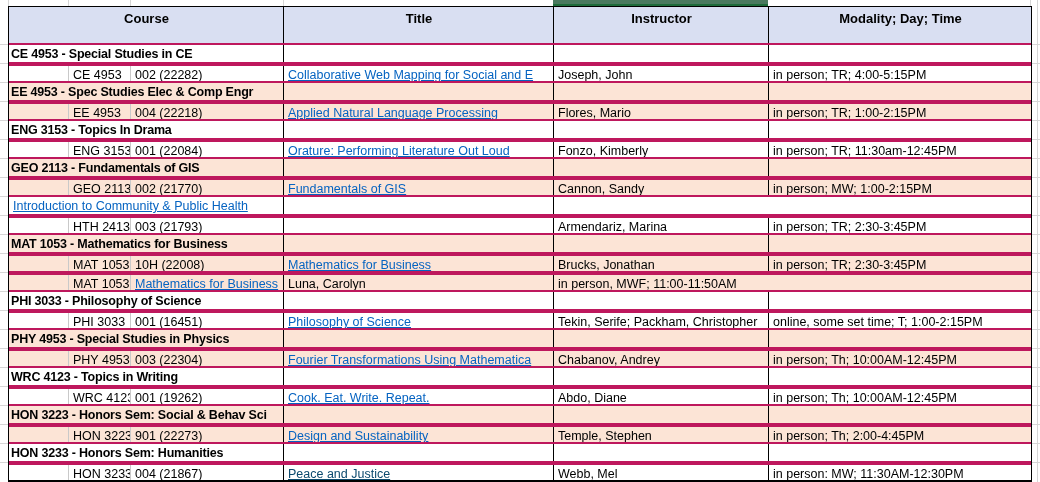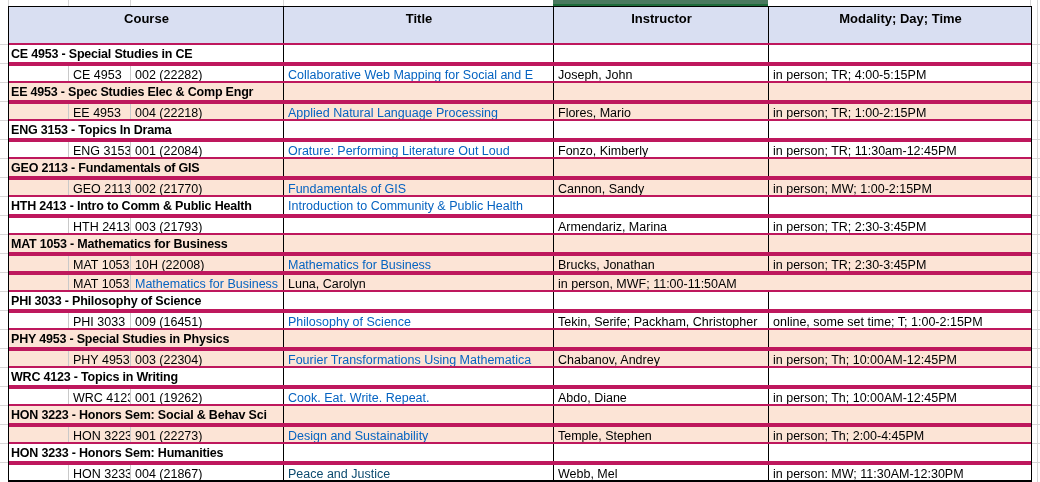--- a/index.html
+++ b/index.html
@@ -36,21 +36,21 @@
   .row.det{grid-template-columns:60px 62px 153px 270px 215px 262px;}
   .row.start{border-top-width:2px;}
   .g-peach{background:#fce4d6;}
   .g-white{background:#ffffff;}
 
   .cell{box-sizing:border-box;overflow:hidden;padding:1px 3px 0 4px;}
   .cell.bR{border-right:1px solid #000;}
   .cell.bSub{border-right:1px solid #c9c9c9;}
   .hdr .cell{background:#d9dff2;font-weight:bold;text-align:center;font-size:13px;padding-top:2px;}
   .grp .course{font-weight:bold;letter-spacing:-0.2px;padding-left:2px;}
-  .lnk{color:#0563c1;cursor:pointer;}
+  .lnk{color:#0563c1;text-decoration:underline;cursor:pointer;}
   .lnk.visited{color:#0c4a6e;}
 
   
   .btick{position:absolute;top:466px;height:14px;width:1px;background:#d6d6d6;}
 </style>
 </head>
 <body>
 
 <div class="sheet">
 
@@ -135,21 +135,20 @@
     <div class="row det g-peach">
       <div class="cell bSub"></div>
       <div class="cell bSub">GEO 2113</div>
       <div class="cell bR">002 (21770)</div>
       <div class="cell bR"><span class="lnk">Fundamentals of GIS</span></div>
       <div class="cell bR">Cannon, Sandy</div>
       <div class="cell">in person; MW; 1:00-2:15PM</div>
     </div>
 
     <div class="row grp g-white start">
-      <div class="cell course bR">HTH 2413 - Intro to Comm &amp; Public Health</div>
       <div class="cell bR"><span class="lnk">Introduction to Community &amp; Public Health</span></div>
       <div class="cell bR"></div>
       <div class="cell"></div>
     </div>
     <div class="row det g-white">
       <div class="cell bSub"></div>
       <div class="cell bSub">HTH 2413</div>
       <div class="cell bR">003 (21793)</div>
       <div class="cell bR"></div>
       <div class="cell bR">Armendariz, Marina</div>
@@ -180,21 +179,21 @@
 
     <div class="row grp g-white start">
       <div class="cell course bR">PHI 3033 - Philosophy of Science</div>
       <div class="cell bR"></div>
       <div class="cell bR"></div>
       <div class="cell"></div>
     </div>
     <div class="row det g-white">
       <div class="cell bSub"></div>
       <div class="cell bSub">PHI 3033</div>
-      <div class="cell bR">009 (16451)</div>
+      <div class="cell bR">001 (16451)</div>
       <div class="cell bR"><span class="lnk">Philosophy of Science</span></div>
       <div class="cell bR">Tekin, Serife; Packham, Christopher</div>
       <div class="cell">online, some set time; T; 1:00-2:15PM</div>
     </div>
 
     <div class="row grp g-peach start">
       <div class="cell course bR">PHY 4953 - Special Studies in Physics</div>
       <div class="cell bR"></div>
       <div class="cell bR"></div>
       <div class="cell"></div>

